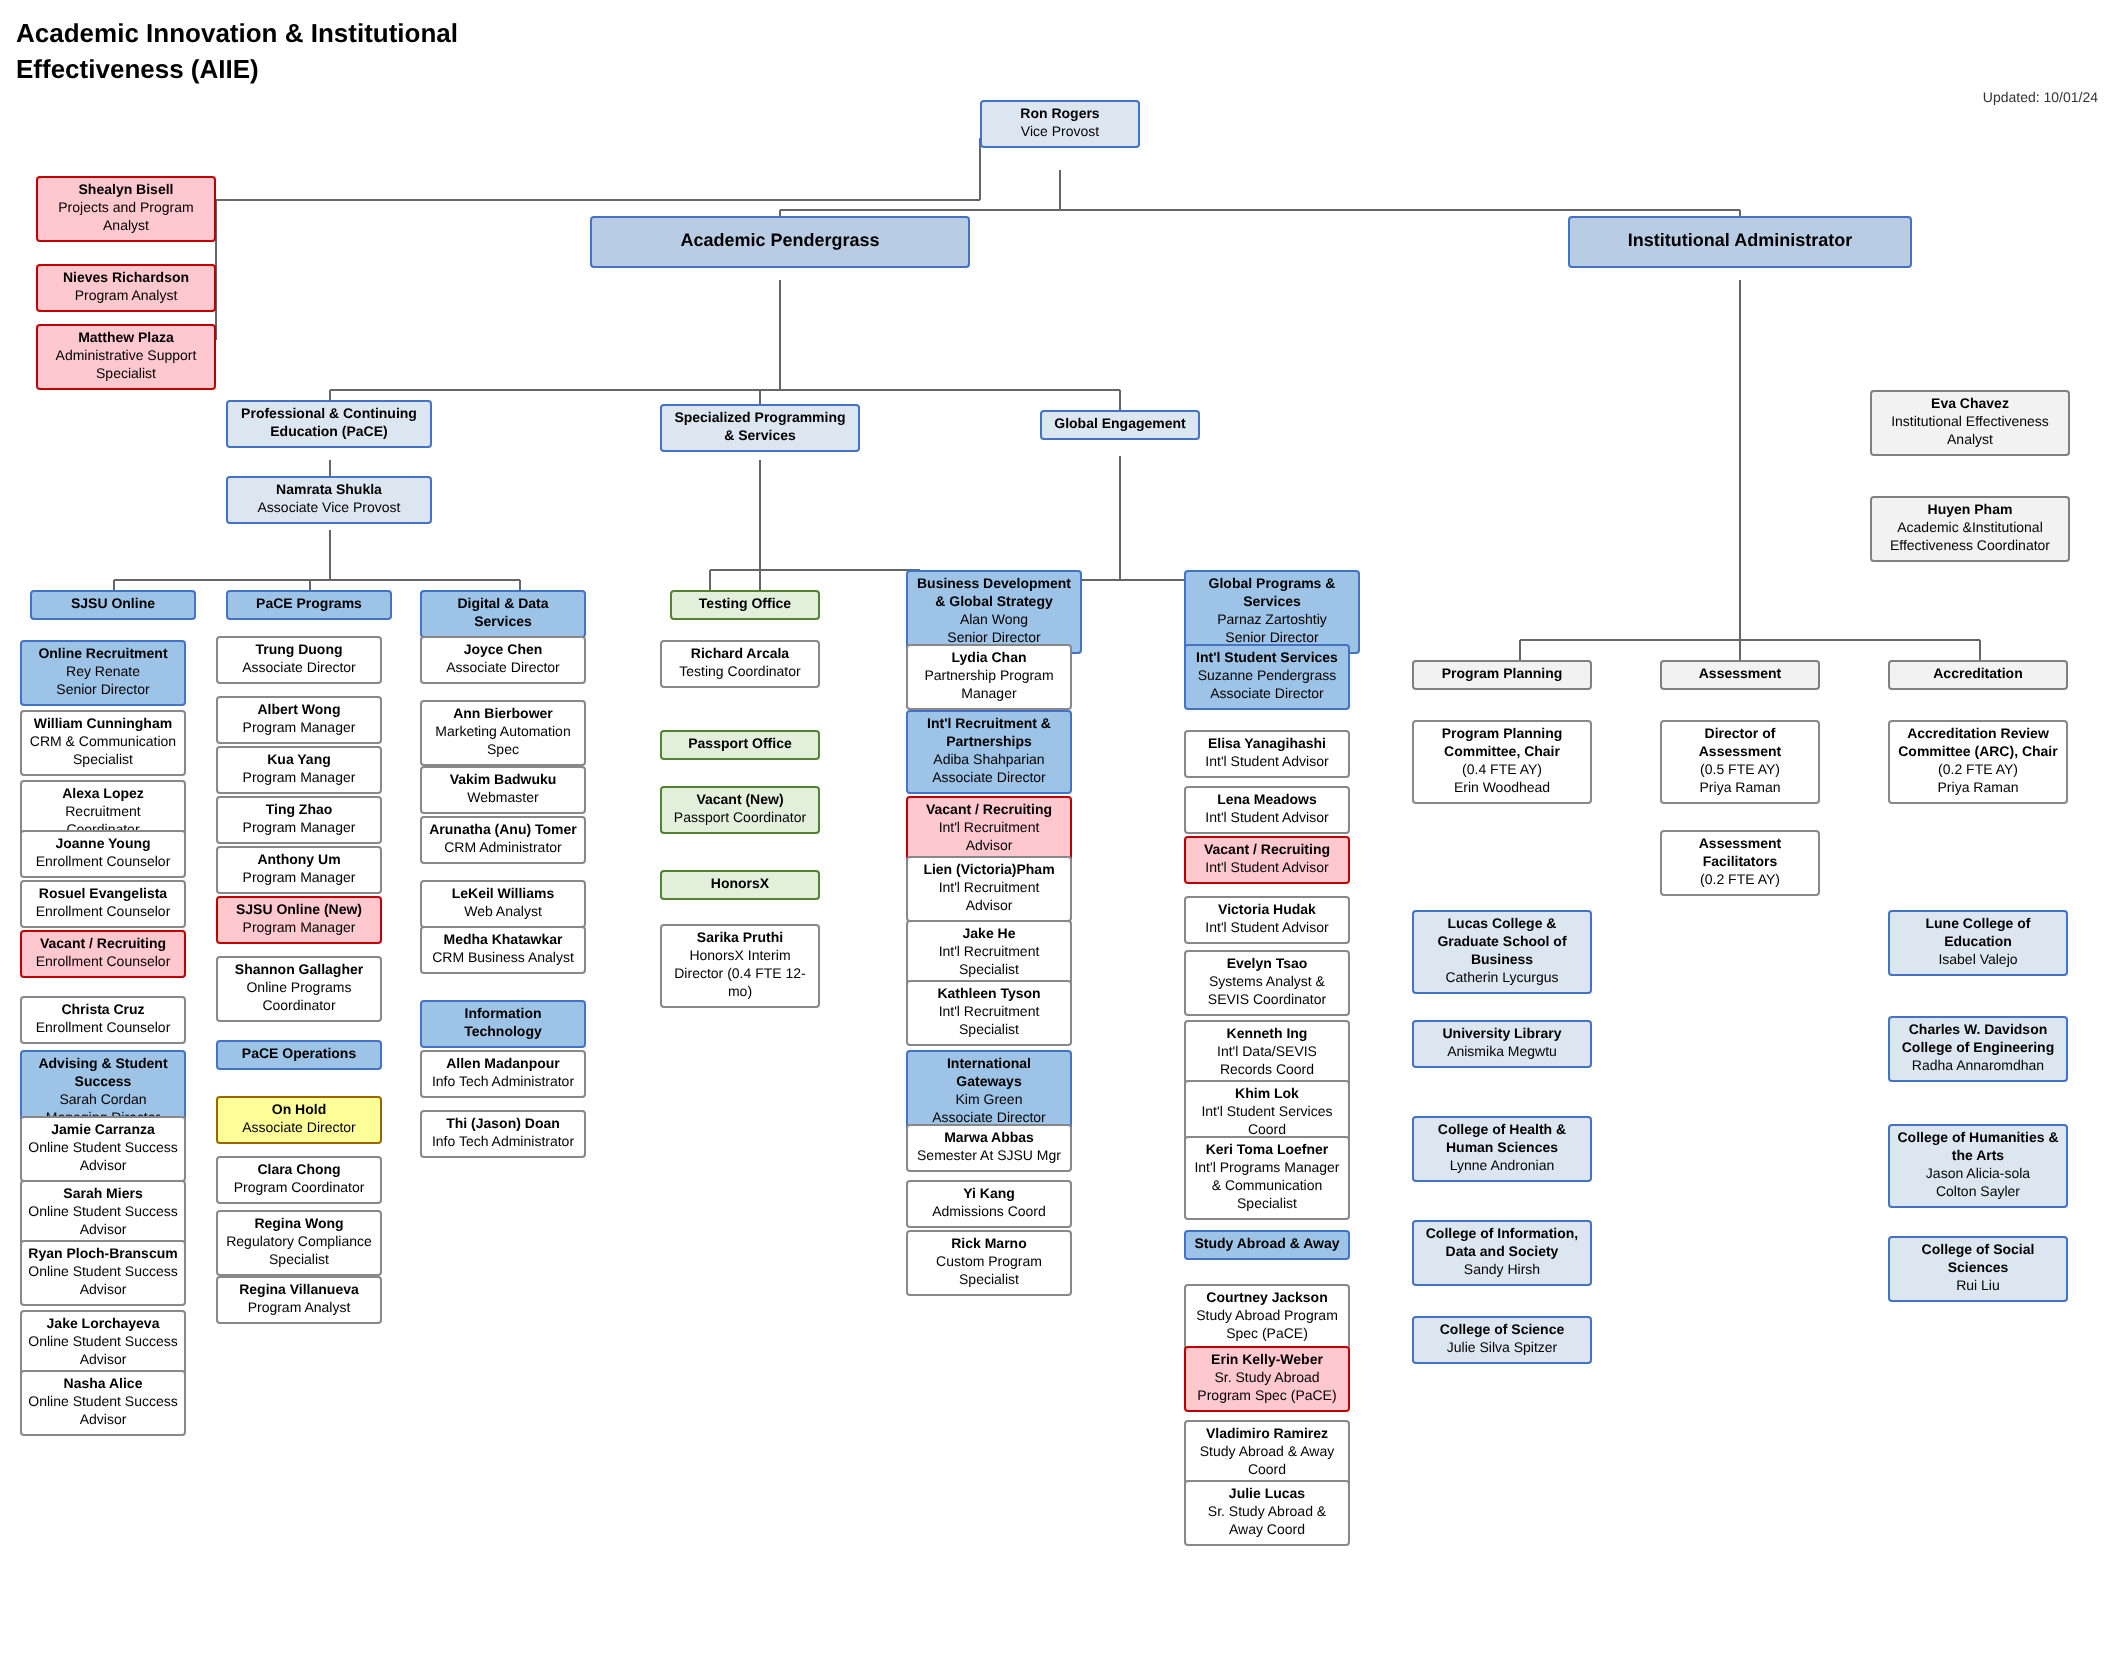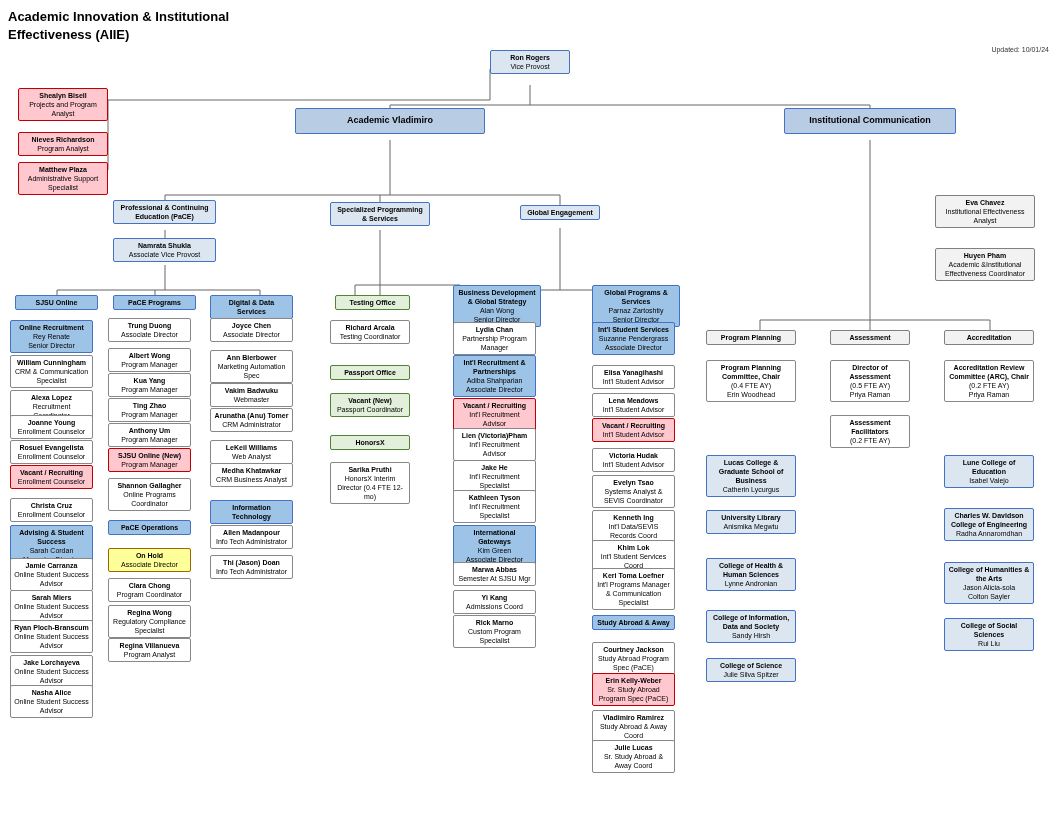--- a/index.html
+++ b/index.html
@@ -115,25 +115,25 @@
   <div class="box box-pink" style="left:18px;top:132px;width:90px;">
     <div class="bold">Nieves Richardson</div>
     <div>Program Analyst</div>
   </div>
   <div class="box box-pink" style="left:18px;top:162px;width:90px;">
     <div class="bold">Matthew Plaza</div>
     <div>Administrative Support Specialist</div>
   </div>
 
   <div class="box box-blue-mid" style="left:295px;top:108px;width:190px;padding:6px 3px;">
-    <div class="bold" style="font-size:9px;">Academic Vladimiro</div>
+    <div class="bold" style="font-size:9px;">Academic Pendergrass</div>
   </div>
 
   <div class="box box-blue-mid" style="left:784px;top:108px;width:172px;padding:6px 3px;">
-    <div class="bold" style="font-size:9px;">Institutional Communication</div>
+    <div class="bold" style="font-size:9px;">Institutional Administrator</div>
   </div>
 
   <div class="box box-blue-light" style="left:113px;top:200px;width:103px;">
     <div class="bold">Professional &amp; Continuing<br>Education (PaCE)</div>
   </div>
 
   <div class="box box-blue-light" style="left:113px;top:238px;width:103px;">
     <div class="bold">Namrata Shukla</div>
     <div>Associate Vice Provost</div>
   </div>

